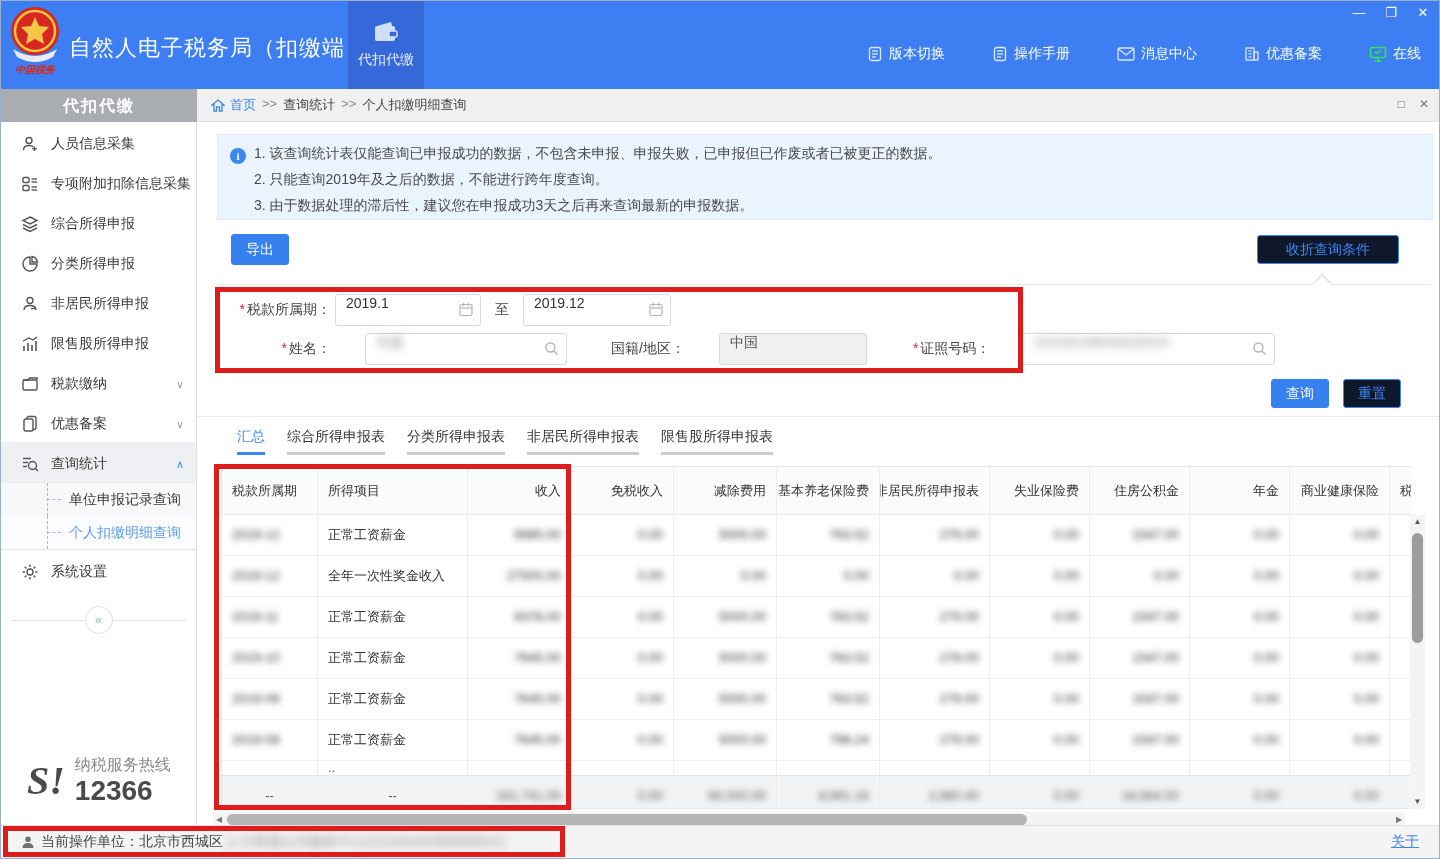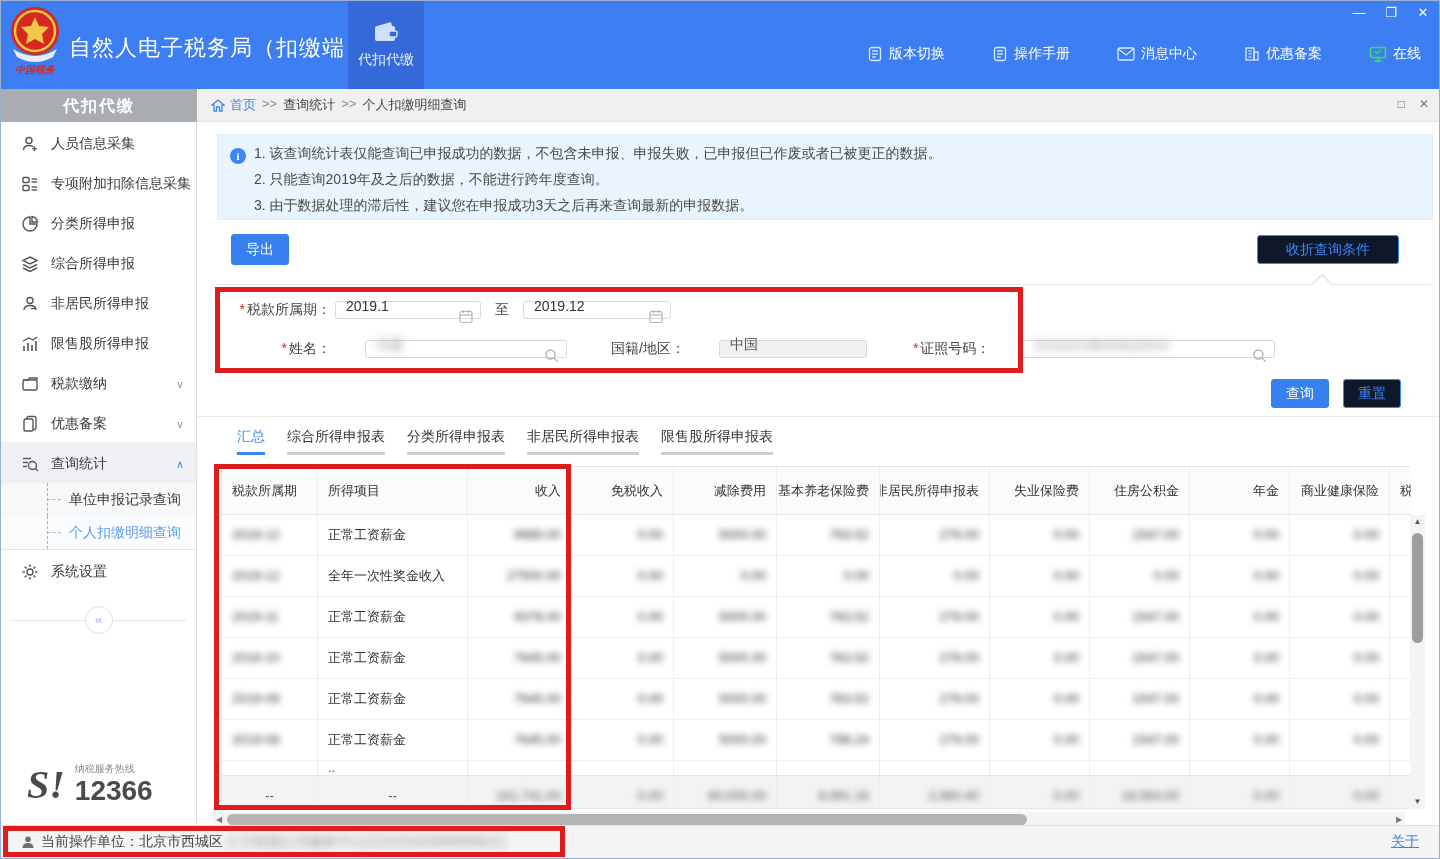--- a/index.html
+++ b/index.html
@@ -40,40 +40,40 @@
   .side-sub { background:#f7f8fa; border-top:1px solid #eee; border-bottom:1px solid #e5e5e5; }
   .sub-item { height:33px; line-height:33px; padding-left:68px; position:relative; color:#3a3a3a; cursor:pointer; font-size:14px; white-space:nowrap; }
   .sub-item:before { content:""; position:absolute; left:46px; top:0; bottom:0; border-left:1px dashed #9fb6d8; }
   .sub-item:after { content:""; position:absolute; left:46px; top:16px; width:14px; border-top:1px dashed #9fb6d8; }
   .sub-item.active { color:#5b9bf0; background:#fbfcfe; }
   .collapse-row { position:relative; margin-top:16px; height:30px; }
   .collapse-row .line { position:absolute; left:10px; right:10px; top:14px; border-top:1px solid #e5e5e5; }
   .collapse-btn { position:absolute; left:50%; top:0; margin-left:-14px; width:28px; height:28px; border:1px solid #e0e0e0; border-radius:50%; background:#fff; color:#9db6d8; text-align:center; line-height:26px; font-size:13px; cursor:pointer; }
   .hotline { position:absolute; left:0; bottom:8px; width:100%; padding:10px 0 10px 26px; display:flex; align-items:center; gap:10px; }
   .hotline .mark { font-family:"Liberation Serif","DejaVu Serif",serif; font-style:italic; font-weight:bold; font-size:40px; color:#4a4a4a; line-height:1; }
-  .hotline .t1 { color:#8a8a8a; font-size:10px; }
+  .hotline .t1 { color:#8a8a8a; font-size:16px; }
   .hotline .t2 { color:#4a4a4a; font-size:28px; font-weight:bold; line-height:1.1; }
 
   
   .main { position:absolute; left:196px; top:121px; right:0; bottom:33px; background:#fff; overflow:hidden; }
   .notice { position:absolute; left:20px; top:12px; width:1216px; height:86px; background:#e9f4fe; border:1px solid #ddeefb; padding:10px 12px 8px 36px; color:#4a4a4a; font-size:14px; }
   .notice .line { margin-bottom:8px; white-space:nowrap; }
   .info-ic { position:absolute; left:12px; top:13px; width:16px; height:16px; border-radius:50%; background:#3d87f0; color:#fff; font-size:11px; font-weight:bold; text-align:center; line-height:16px; font-family:"Liberation Serif",serif; }
   .btn { display:inline-block; border-radius:3px; font-size:14px; text-align:center; cursor:pointer; }
   .btn-primary { background:#3680f0; color:#fff; border:1px solid #3680f0; }
   .btn-outline { background:#0f172a; color:#3d87f0; border:1px solid #3d87f0; }
   .export-btn { position:absolute; left:34px; top:112px; width:58px; height:31px; line-height:29px; }
   .collapse-q { position:absolute; right:40px; top:113px; width:142px; height:29px; line-height:27px; }
   .hr1 { position:absolute; left:20px; right:8px; top:162px; border-top:1px solid #e8e8e8; }
   .caret-up { position:absolute; right:110px; top:155px; width:14px; height:14px; background:#fff; border-left:1px solid #d8d8d8; border-top:1px solid #d8d8d8; transform:rotate(45deg); }
 
   .form-row { position:absolute; left:0; height:32px; display:flex; align-items:center; }
   .f-label { text-align:right; color:#444; white-space:nowrap; }
   .req { color:#e02020; margin-right:2px; }
-  .inp { position:relative; background:#fff; border:1px solid #d9d9d9; border-radius:3px; height:18px; display:flex; align-items:center; padding:0 28px 8px 10px; color:#333; }
+  .inp { position:relative; background:#fff; border:1px solid #d9d9d9; border-radius:3px; height:32px; display:flex; align-items:flex-start; padding:0 28px 8px 10px; color:#333; }
   .inp.noicon { padding-right:10px; }
   .inp.disabled { background:#eef0f2; color:#555; }
   .inp .ric { position:absolute; right:7px; top:7px; color:#b5b5b5; }
   .blur { filter:blur(3px); }
   .blur2 { filter:blur(4px); color:#8c8c8c; }
   .actions { position:absolute; right:38px; top:257px; display:flex; gap:14px; }
   .actions .btn { width:58px; height:29px; line-height:27px; }
   .hr2 { position:absolute; left:0; right:0; top:294px; border-top:1px solid #ebebeb; }
 
   
@@ -248,35 +248,35 @@
               <line x1="10.5" y1="7" x2="16" y2="7" stroke="currentColor" stroke-width="1.4"></line>
               <line x1="10.5" y1="12" x2="16" y2="12" stroke="currentColor" stroke-width="1.4"></line>
               <line x1="10.5" y1="15" x2="16" y2="15" stroke="currentColor" stroke-width="1.4"></line>
             </svg>
           </span>
           <span class="lbl">专项附加扣除信息采集</span>
         </div>
         <div class="side-item">
           <span style="display:flex;">
             <svg width="18" height="18" viewBox="0 0 18 18">
-              <path d="M9 2 A7 7 0 1 0 16 9 L9 9 Z" fill="none" stroke="currentColor" stroke-width="1.4"></path>
-              <path d="M11 1.5 A7 7 0 0 1 16.5 7 L11 7 Z" fill="none" stroke="currentColor" stroke-width="1.4"></path>
-            </svg>
-          </span>
-          <span class="lbl">分类所得申报</span>
-        </div>
-        <div class="side-item">
-          <span style="display:flex;">
-            <svg width="18" height="18" viewBox="0 0 18 18">
               <path d="M9 2 L16 5.5 L9 9 L2 5.5 Z" fill="none" stroke="currentColor" stroke-width="1.4"></path>
               <path d="M2 9.5 L9 13 L16 9.5" fill="none" stroke="currentColor" stroke-width="1.4"></path>
               <path d="M2 13 L9 16.5 L16 13" fill="none" stroke="currentColor" stroke-width="1.4"></path>
             </svg>
           </span>
           <span class="lbl">综合所得申报</span>
+        </div>
+        <div class="side-item">
+          <span style="display:flex;">
+            <svg width="18" height="18" viewBox="0 0 18 18">
+              <path d="M9 2 A7 7 0 1 0 16 9 L9 9 Z" fill="none" stroke="currentColor" stroke-width="1.4"></path>
+              <path d="M11 1.5 A7 7 0 0 1 16.5 7 L11 7 Z" fill="none" stroke="currentColor" stroke-width="1.4"></path>
+            </svg>
+          </span>
+          <span class="lbl">分类所得申报</span>
         </div>
         <div class="side-item">
           <span style="display:flex;">
             <svg width="18" height="18" viewBox="0 0 18 18">
               <circle cx="9" cy="5.5" r="3" fill="none" stroke="currentColor" stroke-width="1.4"></circle>
               <path d="M3 15 q0-4.5 6-4.5 q6 0 6 4.5" fill="none" stroke="currentColor" stroke-width="1.4"></path>
               <line x1="10" y1="13.5" x2="15" y2="13.5" stroke="currentColor" stroke-width="1.4"></line>
             </svg>
           </span>
           <span class="lbl">非居民所得申报</span>

